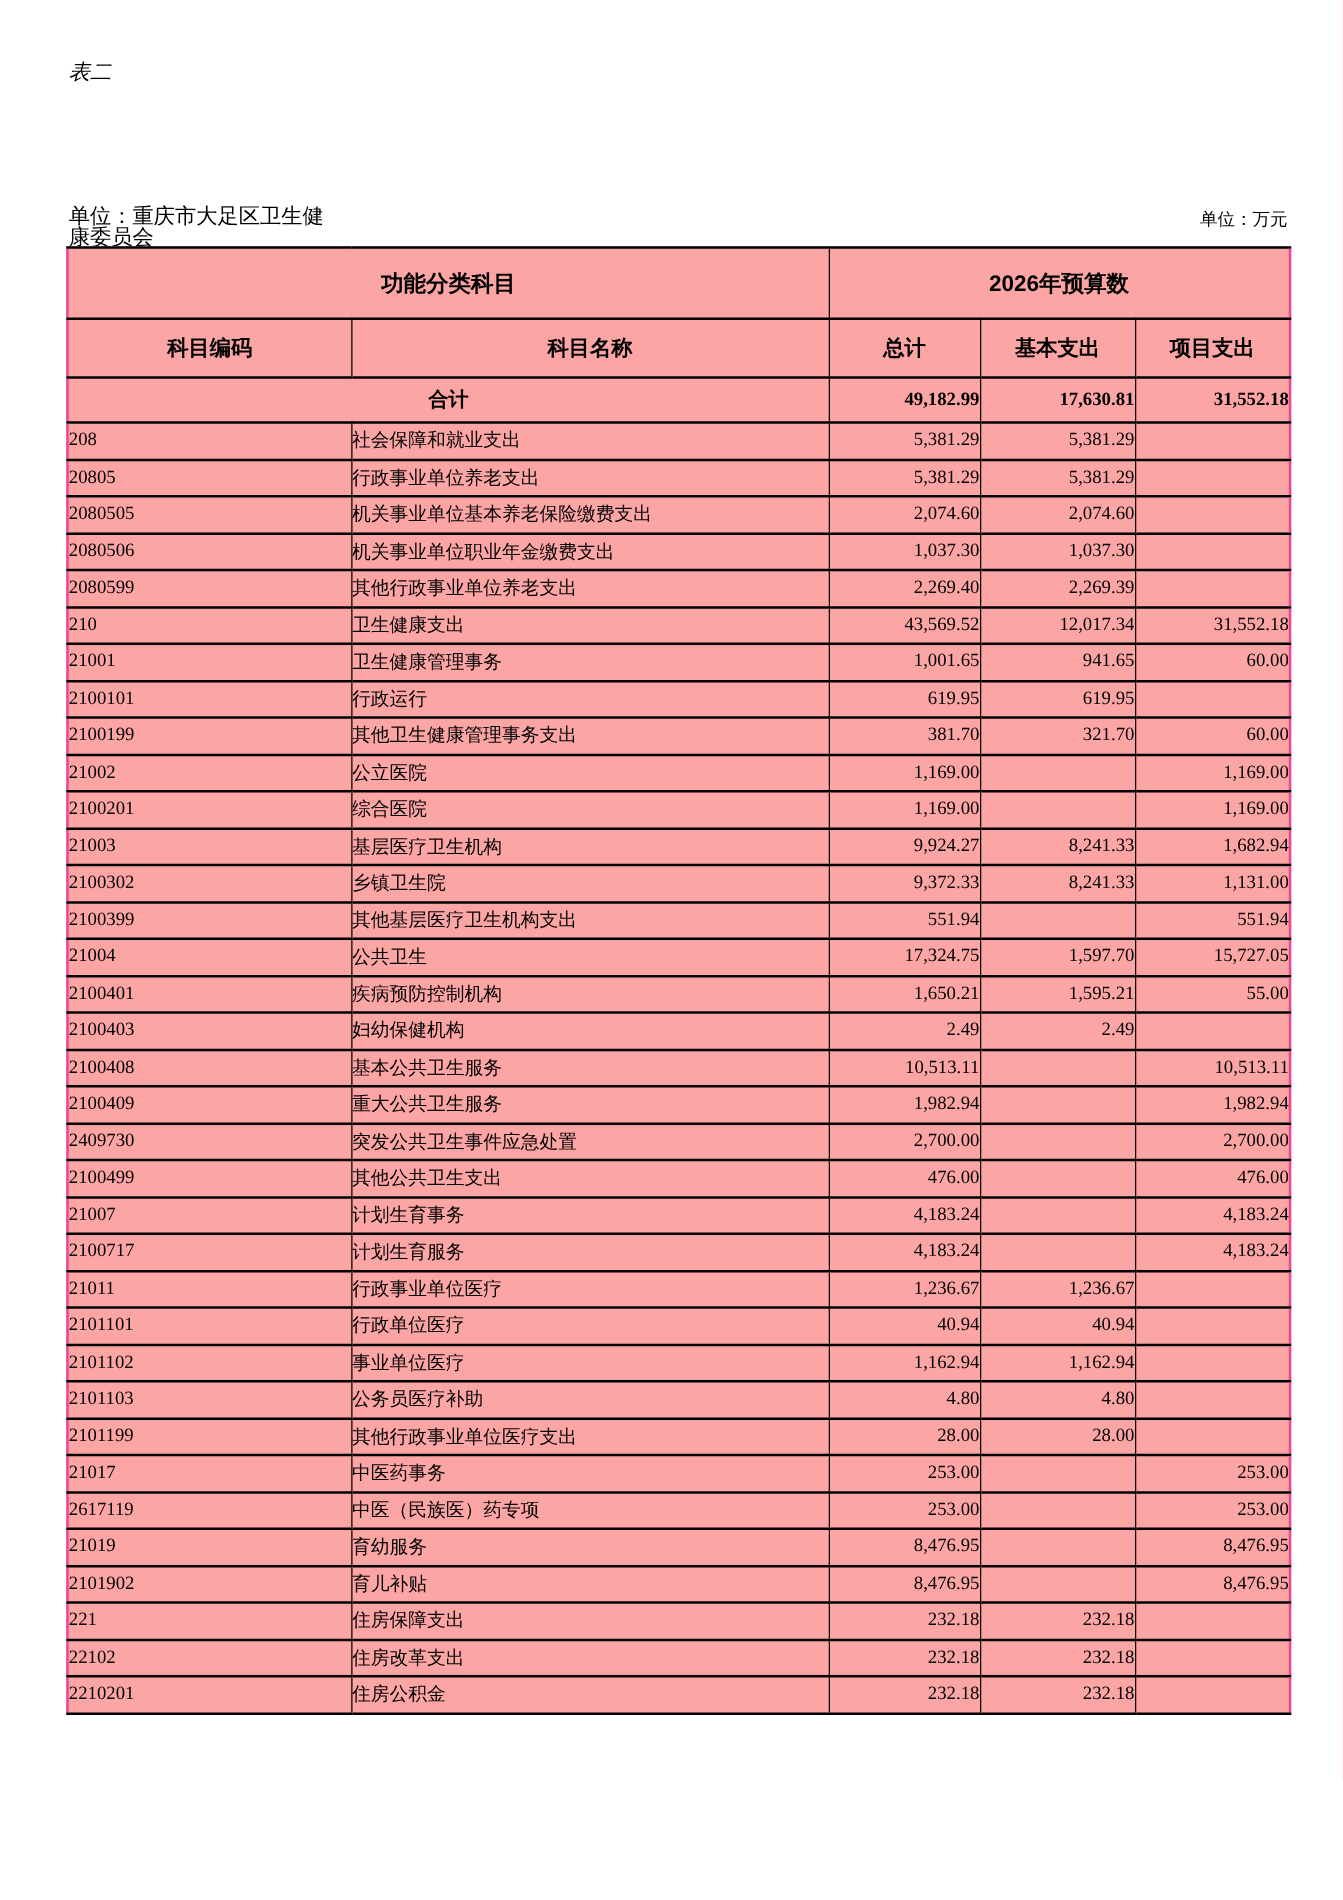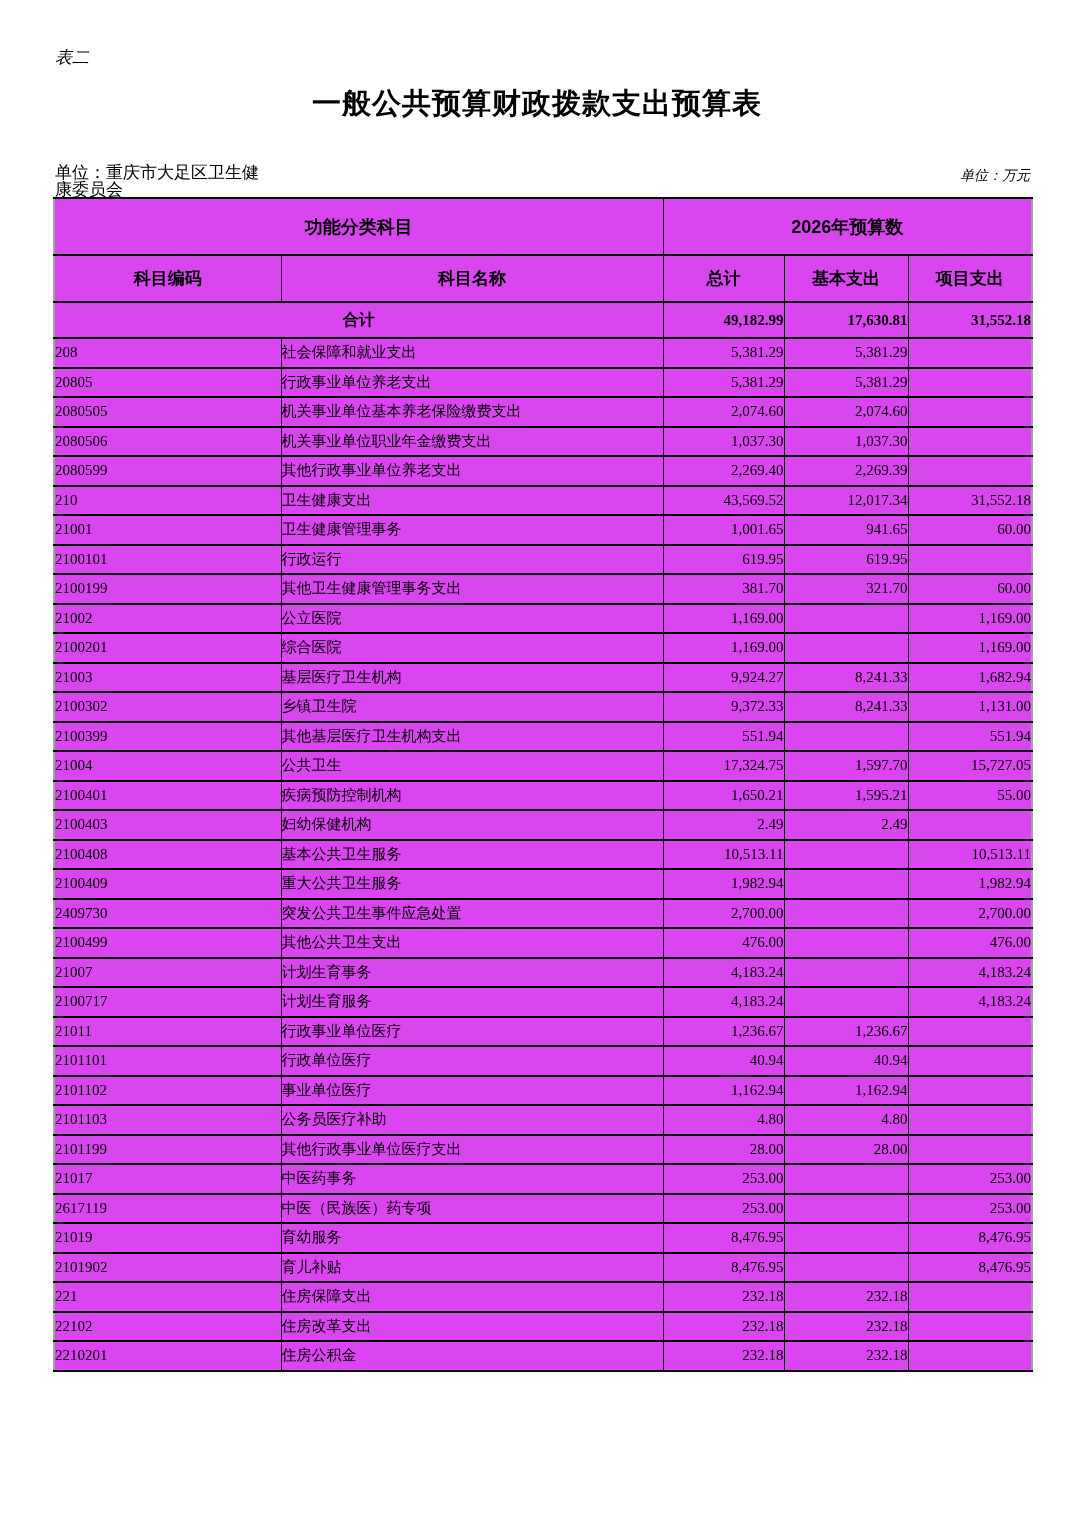--- a/index.html
+++ b/index.html
@@ -15,26 +15,26 @@
   .doc-title {
     position:absolute; left:0; top:84px; width:100%;
     text-align:center; font-size:29px; font-weight:bold; letter-spacing:1px;
   }
   .unit-name {
     position:absolute; left:55px; top:164px; width:204px;
     font-size:17px; line-height:17px; word-break:break-all;
   }
   .unit-measure {
     position:absolute; right:44px; top:167px;
-    font-size:14px; font-style:italic;
+    font-size:14px; 
   }
   table.budget {
     position:absolute; left:53px; top:197px; width:978px;
-    border-collapse:collapse; table-layout:fixed; background:#d946ef;
-    border:2px solid #a3a3a3;
+    border-collapse:collapse; table-layout:fixed; background:#fca5a5;
+    border:2px solid #ec4899;
   }
   table.budget th, table.budget td {
     border-left:1px solid #000; border-right:1px solid #000;
     border-top:2px solid #000; border-bottom:2px solid #000;
     padding:0; vertical-align:middle; overflow:hidden; white-space:nowrap;
   }
   table.budget th {
     font-family:"Liberation Sans","DejaVu Sans",sans-serif;
     font-weight:bold; text-align:center;
   }
@@ -55,21 +55,20 @@
   td.lv2 { padding-left:9px; }
   td.lv3 { padding-left:15px; }
 </style>
 </head>
 <body>
 
 <div class="sheet">
 
   <div class="sheet-label">表二</div>
 
-  <div class="doc-title">一般公共预算财政拨款支出预算表</div>
 
   <div class="unit-name">单位：重庆市大足区卫生健康委员会</div>
 
   <div class="unit-measure">单位：万元</div>
 
   <table class="budget">
     <colgroup>
       <col style="width:227px">
       <col style="width:382px">
       <col style="width:121px">

